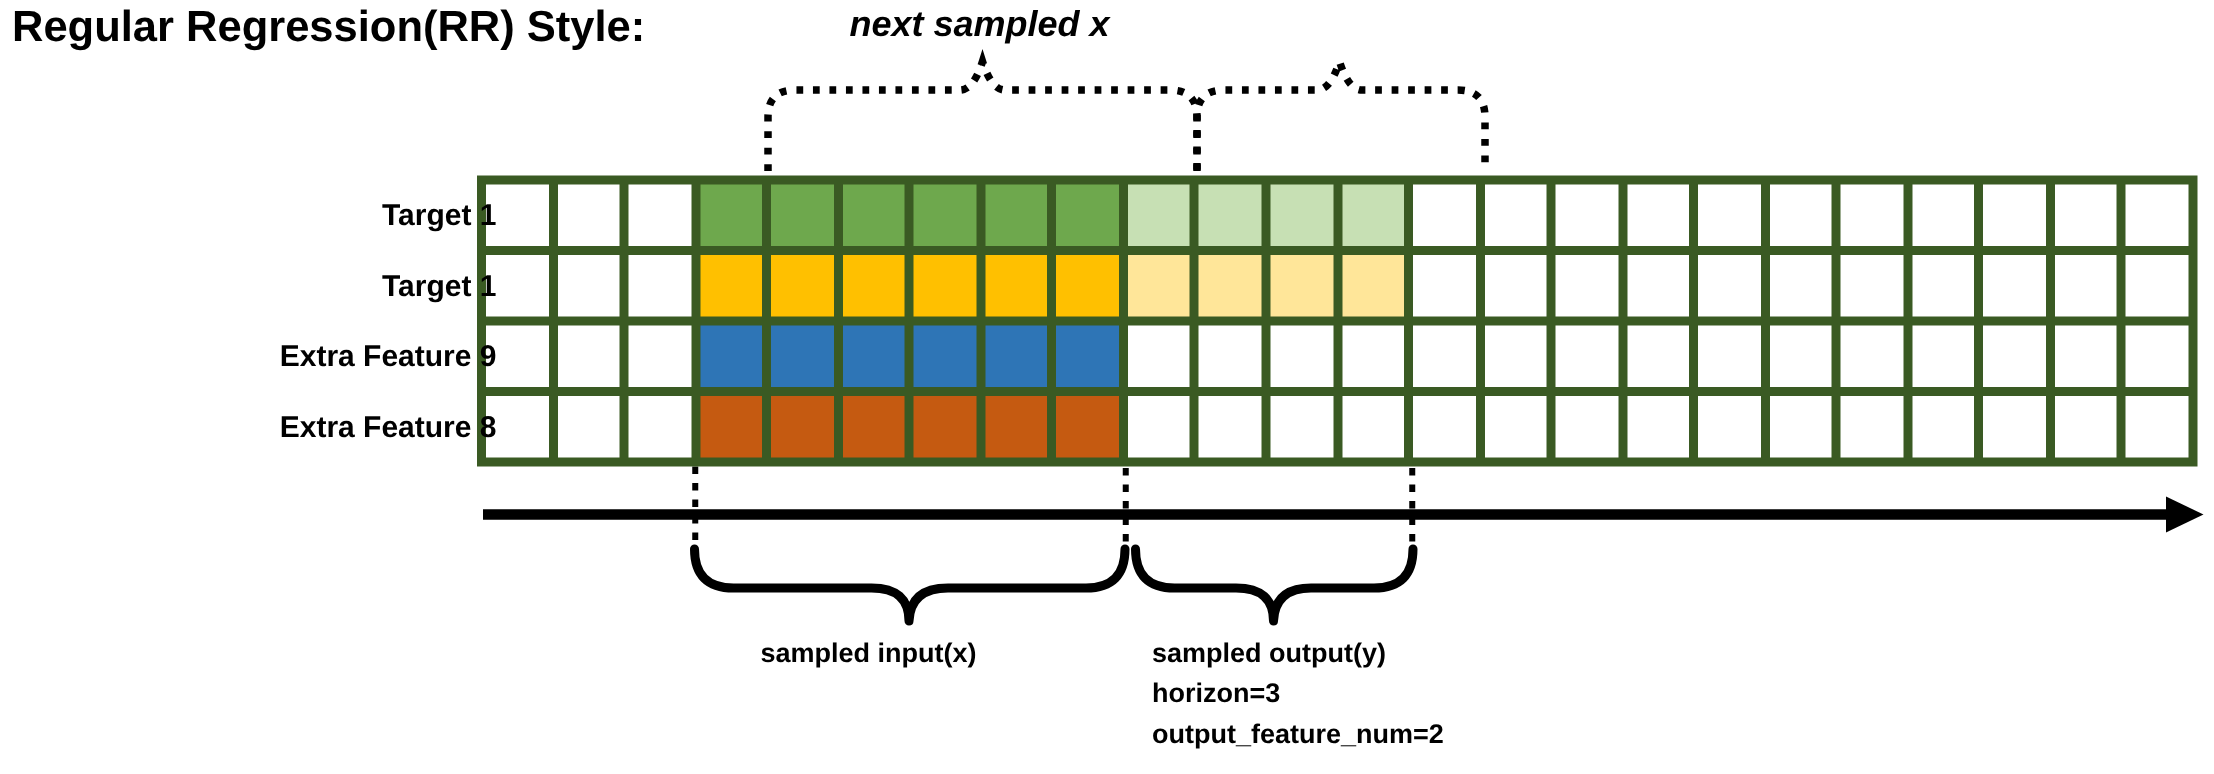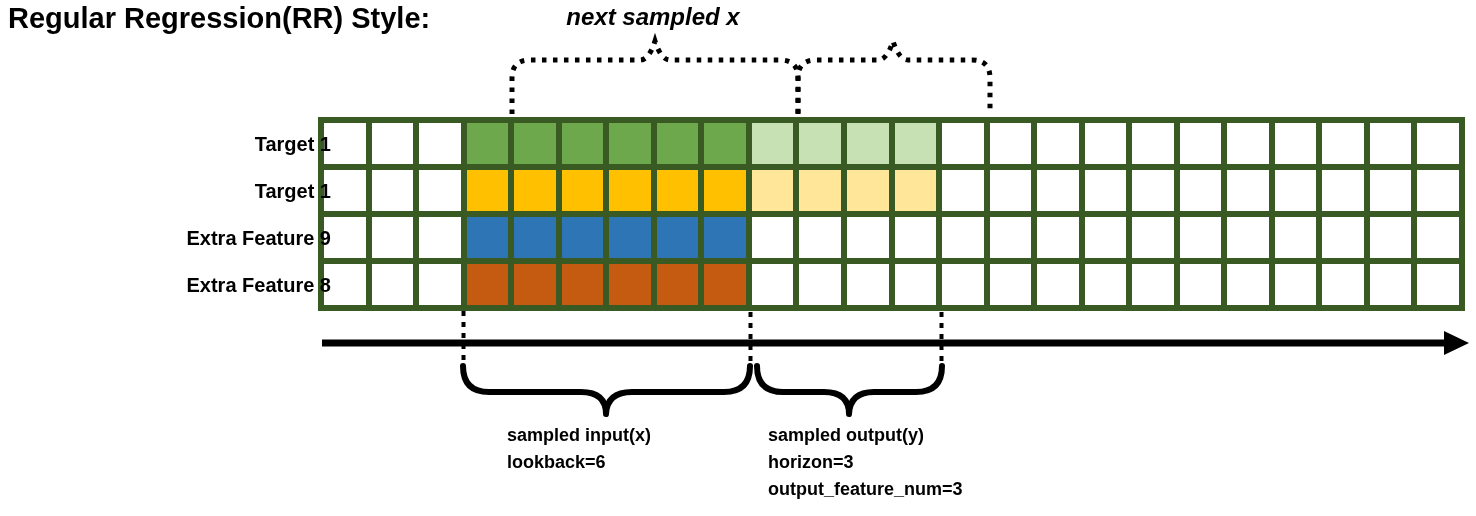--- a/index.html
+++ b/index.html
@@ -184,22 +184,21 @@
   <div id="row-labels">
       <div class="row-label" style="top: 126.5px;">Target 1</div>
       <div class="row-label" style="top: 173.5px;">Target 1</div>
       <div class="row-label" style="top: 220.5px;">Extra Feature 9</div>
       <div class="row-label" style="top: 267.5px;">Extra Feature 8</div>
     </div>
 
 
   <div class="text-block" id="block-input">
     <div>sampled input(x)</div>
-    <div>lookback=6</div>
   </div>
 
   <div class="text-block" id="block-output">
     <div>sampled output(y)</div>
     <div>horizon=3</div>
-    <div>output_feature_num=3</div>
+    <div>output_feature_num=2</div>
   </div>
 
 </div>
 
 </body></html>

